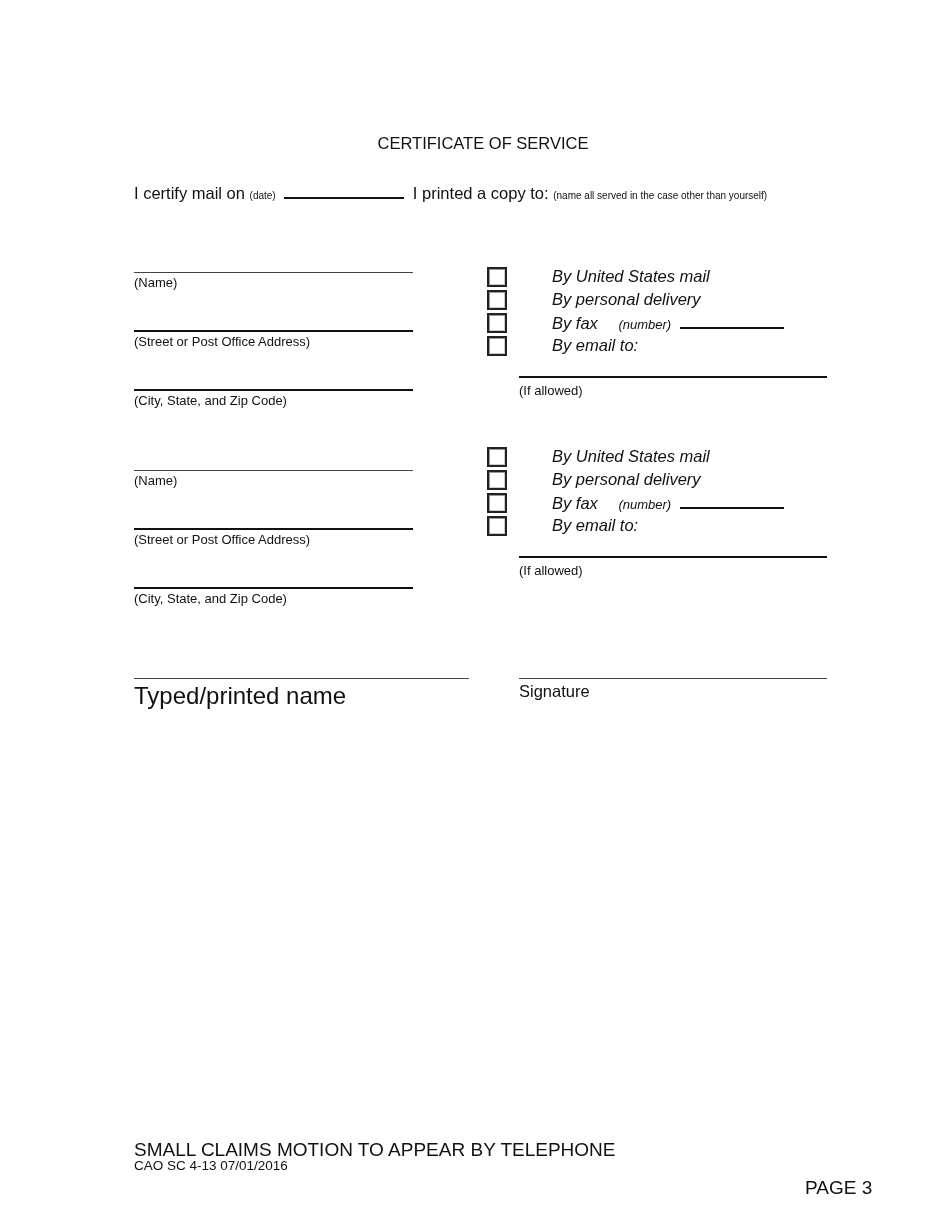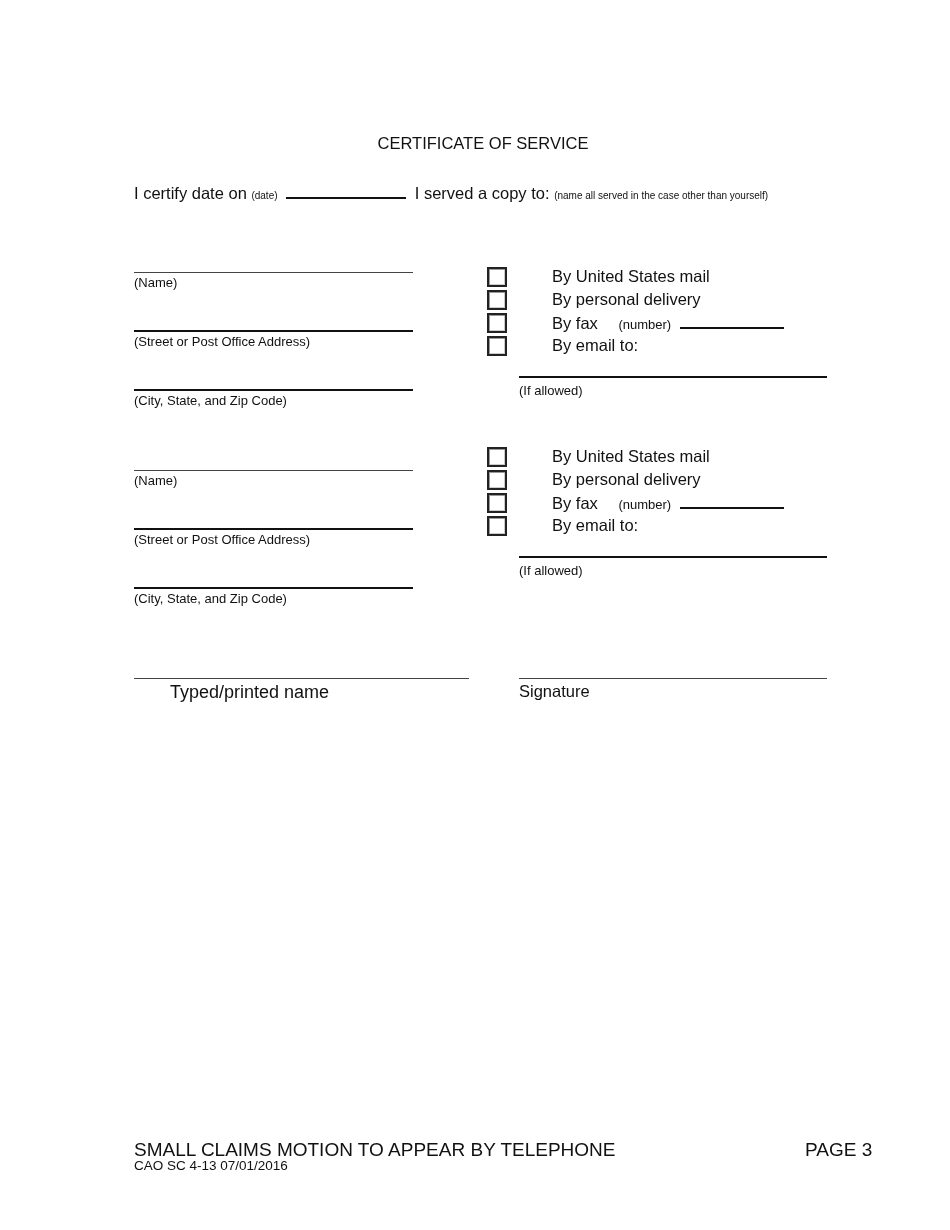--- a/index.html
+++ b/index.html
@@ -6,39 +6,39 @@
   body { width: 950px; height: 1230px; position: relative; overflow: hidden;
          font-family: "Liberation Sans", sans-serif; color: #111; }
   .abs { position: absolute; white-space: nowrap; }
   .title { left: 0; width: 966px; text-align: center; top: 134px; font-size: 16.5px; }
   .certify { left: 134px; top: 183px; font-size: 16.5px; }
   .certify .small { font-size: 10px; }
   .date-line { display: inline-block; width: 120px; border-bottom: 2px solid #111; height: 14px; vertical-align: baseline; margin: 0 4px; }
   .hline { position: absolute; height: 0; border-top: 2px solid #111; }
   .hline.thin { border-top: 1px solid #444; }
   .lbl { font-size: 13px; }
-  .opt { font-size: 16.5px; }
+  .opt { font-size: 16.5px; font-style: italic; }
   .opt .small { font-size: 13px; margin-left: 16px; }
   .fax-line { display: inline-block; width: 104px; border-bottom: 2px solid #111; height: 14px; margin-left: 4px; }
   .cb { position: absolute; width: 16px; height: 16px; border: 2px solid #222;
         box-shadow: inset 1px 1px 0 #999, inset -1px -1px 0 #ccc; background: #fff; }
-  .sig-lbl { font-size: 18px; margin-left: 36px; }
+  .sig-lbl { font-size: 24px; }
   .foot { font-size: 19px; }
   .foot2 { font-size: 13.5px; }
 </style>
 </head>
 <body>
 
 <div class="abs title">CERTIFICATE OF SERVICE</div>
 
 <div class="abs certify">
-  <span>I certify date on</span>
+  <span>I certify mail on</span>
   <span class="small">(date)</span>
   <span class="date-line"></span>
-  <span>I served a copy to:</span>
+  <span>I printed a copy to:</span>
   <span class="small">(name all served in the case other than yourself)</span>
 </div>
 
 <div>
   <div class="hline thin" style="left:134px; top:272px; width:279px;"></div>
   <div class="abs lbl" style="left:134px; top:275px;">(Name)</div>
 
   <div class="hline" style="left:134px; top:330px; width:279px;"></div>
   <div class="abs lbl" style="left:134px; top:334px;">(Street or Post Office Address)</div>
 
@@ -90,14 +90,14 @@
   <div class="hline" style="left:519px; top:556px; width:308px;"></div>
   <div class="abs lbl" style="left:519px; top:563px;">(If allowed)</div>
 </div>
 
 <div class="hline thin" style="left:134px; top:678px; width:335px;"></div>
 <div class="abs sig-lbl" style="left:134px; top:682px;">Typed/printed name</div>
 <div class="hline thin" style="left:519px; top:678px; width:308px;"></div>
 <div class="abs" style="left:519px; top:682px; font-size:16.5px;">Signature</div>
 
 <div class="abs foot" style="left:134px; top:1139px;">SMALL CLAIMS MOTION TO APPEAR BY TELEPHONE</div>
-<div class="abs foot" style="left:805px; top:1139px;">PAGE 3</div>
+<div class="abs foot" style="left:805px; top:1177px;">PAGE 3</div>
 <div class="abs foot2" style="left:134px; top:1158px;">CAO SC 4-13  07/01/2016</div>
 
 </body></html>

